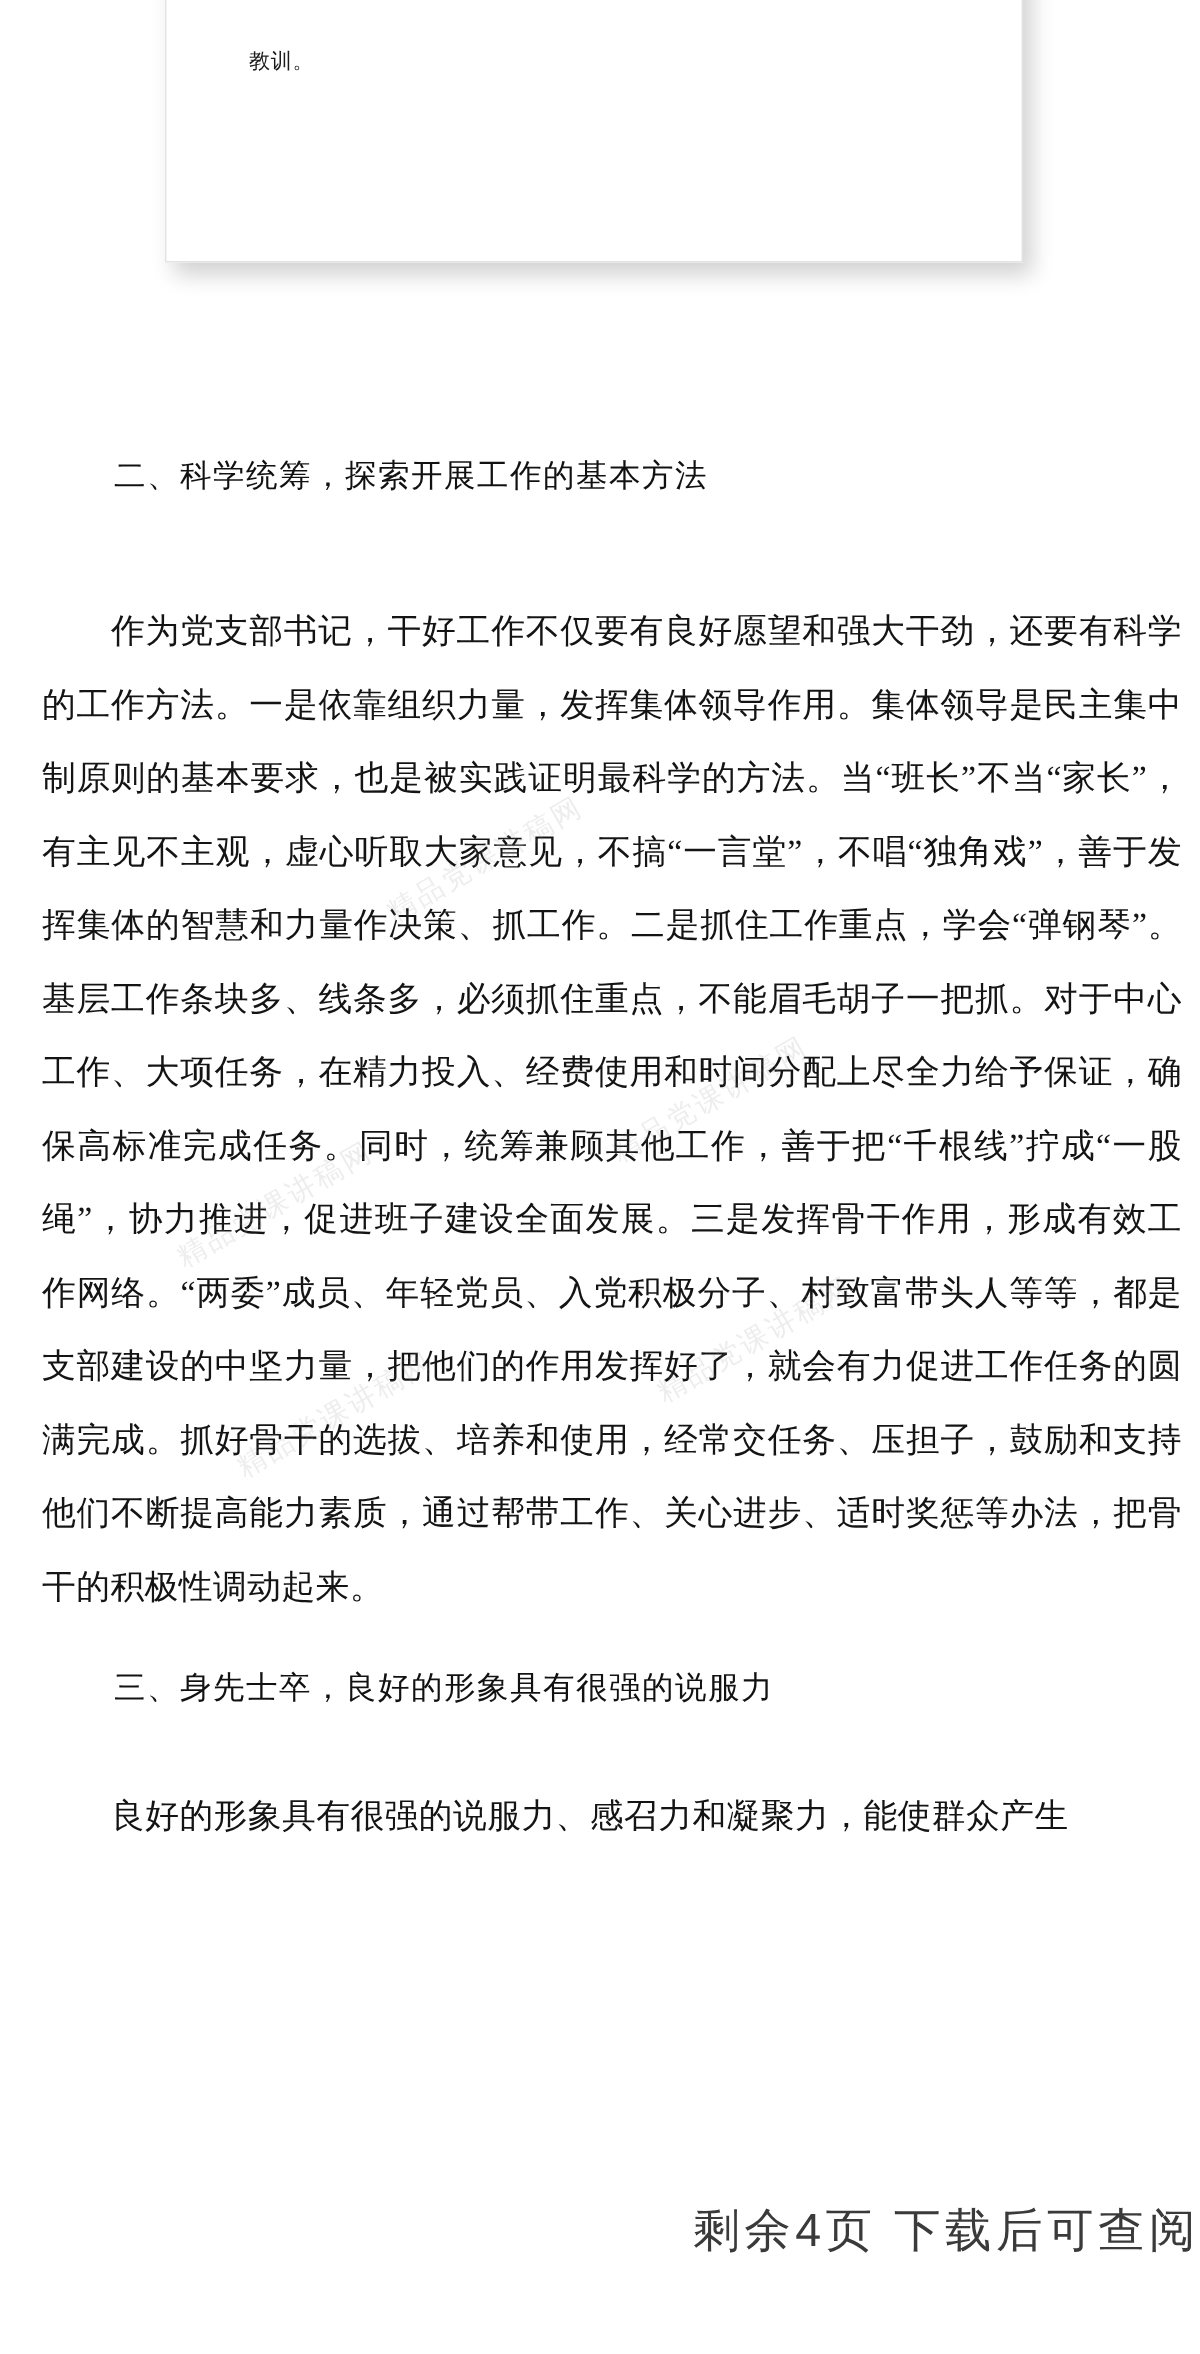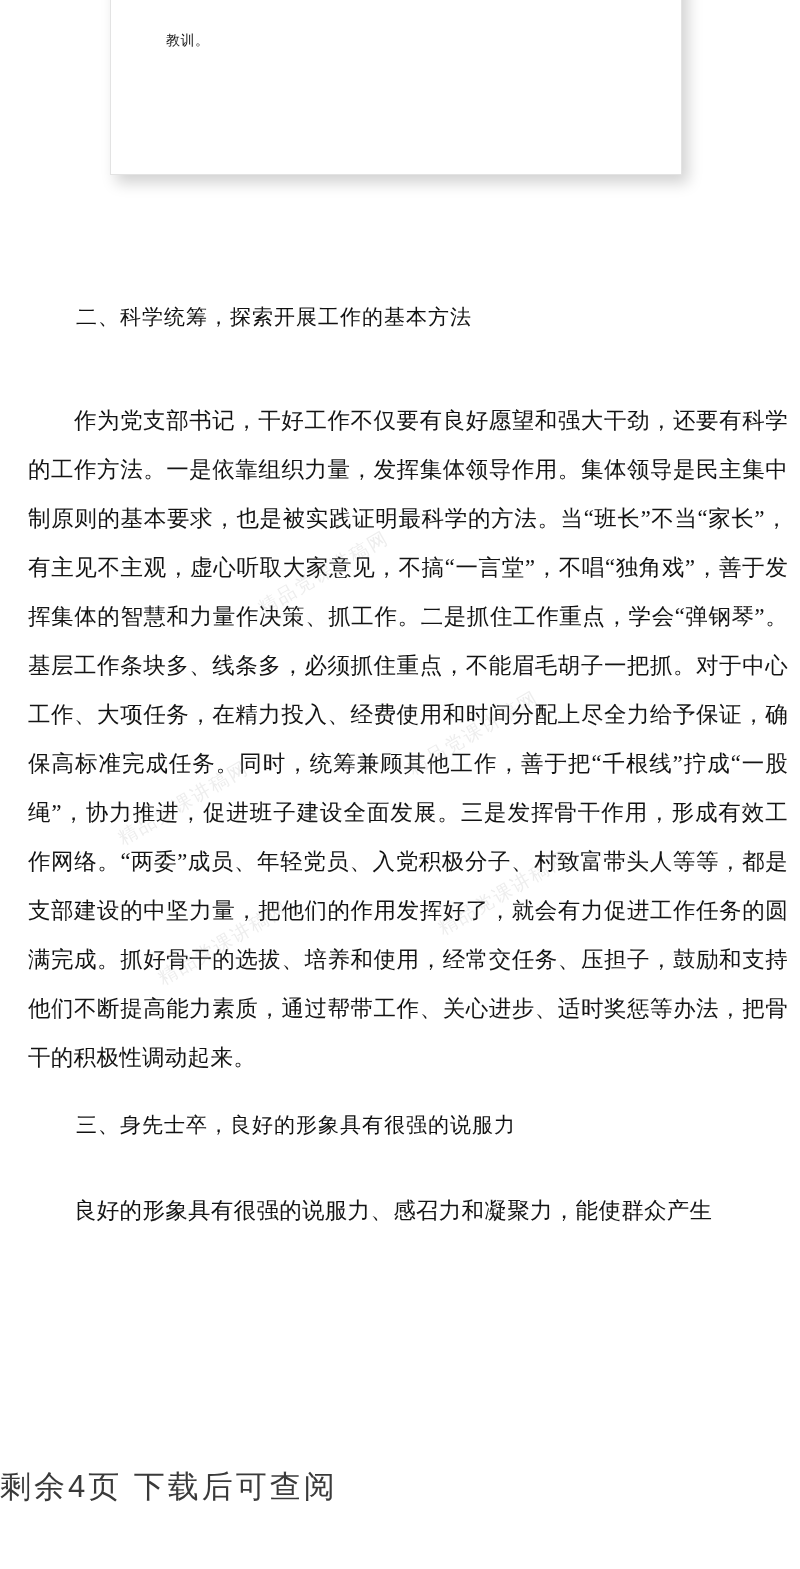--- a/index.html
+++ b/index.html
@@ -103,21 +103,21 @@
     top: 1400px;
     width: 800px;
     height: 169px;
     background: linear-gradient(to bottom, rgba(255,255,255,0) 0%, rgba(255,255,255,0.92) 38%, #ffffff 62%);
   }
   .footer-note {
     position: absolute;
     left: 0;
     top: 1466px;
     width: 800px;
-    text-align: left;
+    text-align: right;
     font-size: 31px;
     color: #3a3a3a;
     letter-spacing: 3px;
     font-family: "Liberation Sans", "DejaVu Sans", sans-serif;
   }
 </style>
 </head>
 <body>
 
 <div class="page-fragment">

